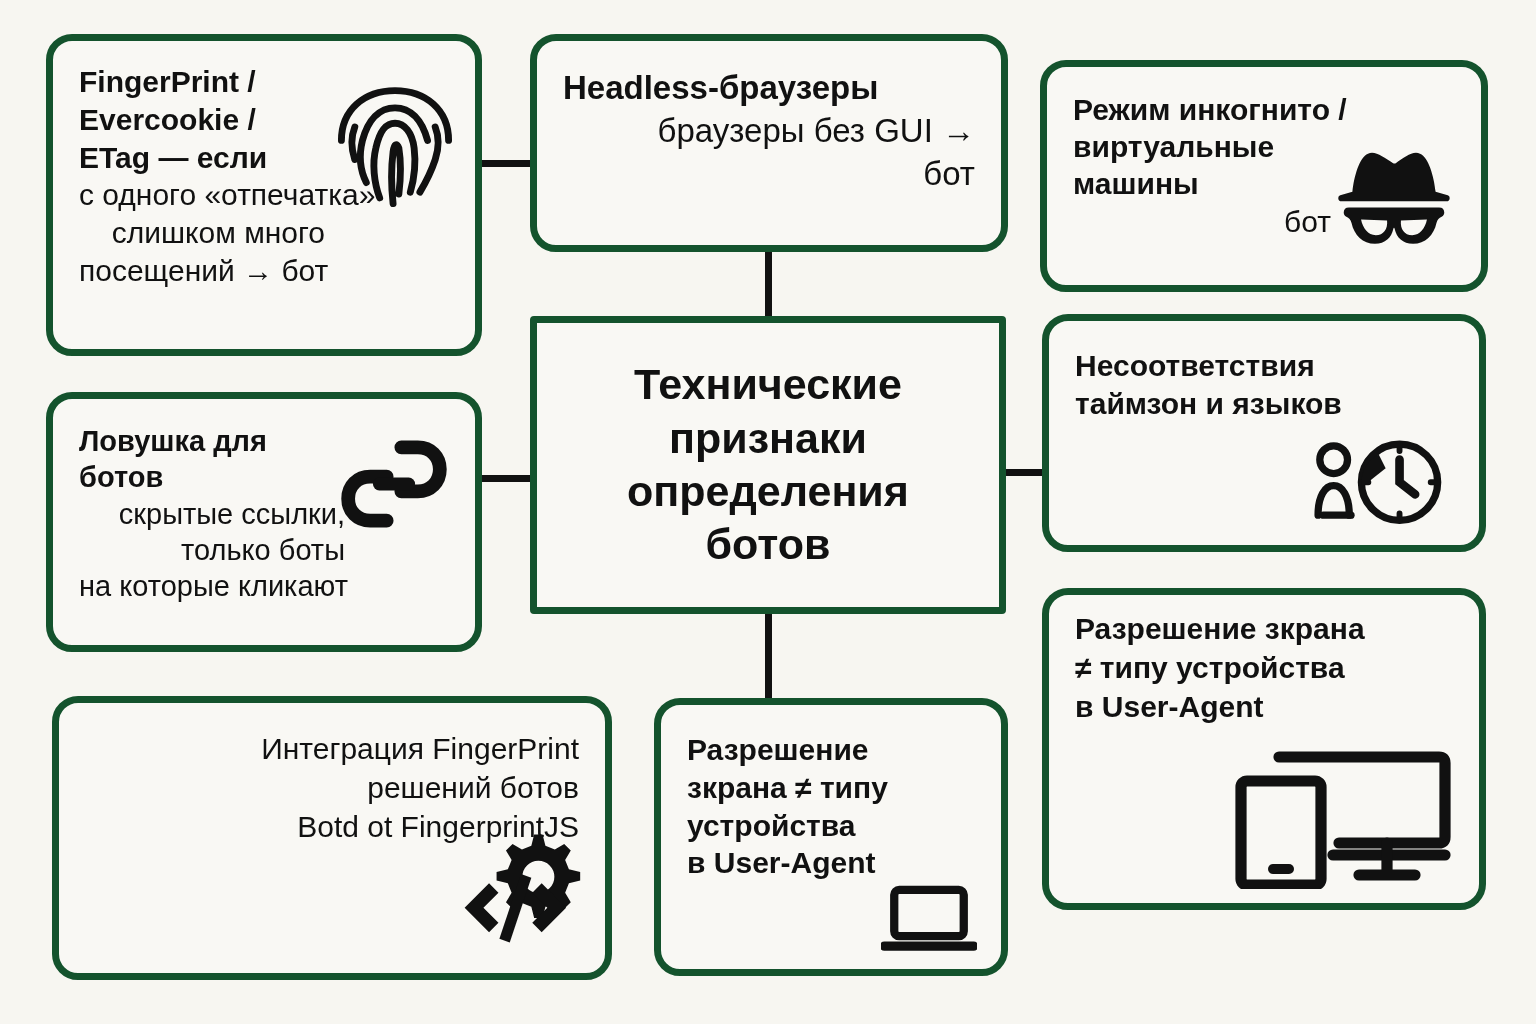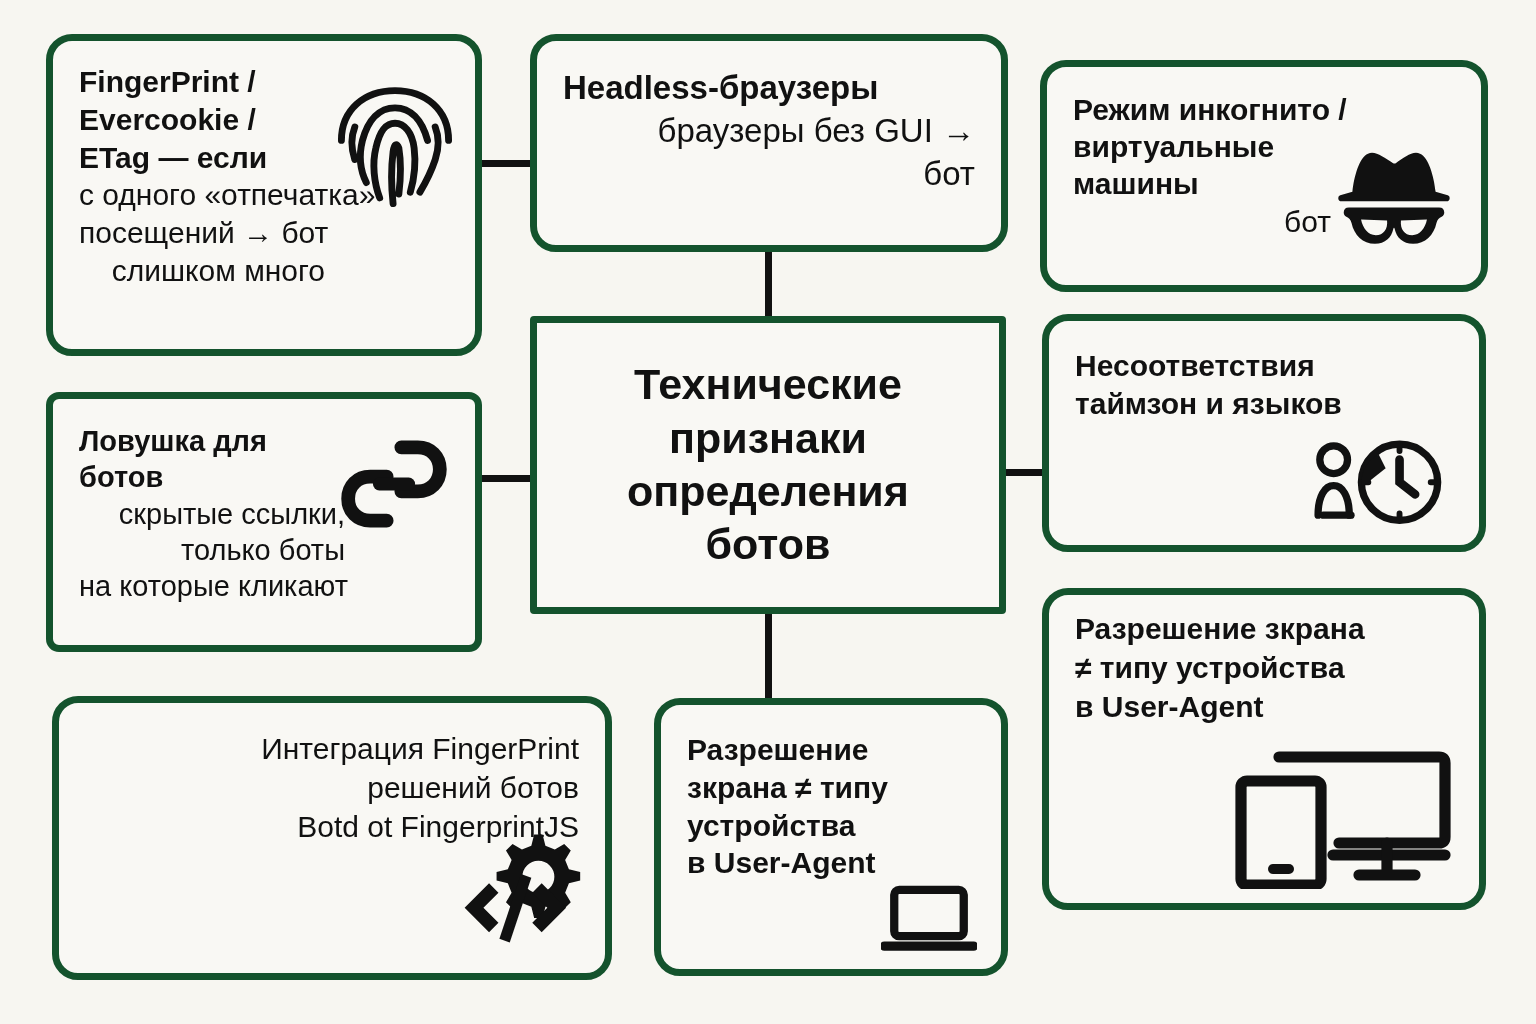--- a/index.html
+++ b/index.html
@@ -85,21 +85,21 @@
 
   
   #node-timezone { left: 1042px; top: 314px; width: 444px; height: 238px; }
   #node-timezone .node-text { font-size: 30px; line-height: 1.26; padding-top: 26px; }
 
   
   #node-resolution-right { left: 1042px; top: 588px; width: 444px; height: 322px; }
   #node-resolution-right .node-text { font-size: 30px; line-height: 1.3; padding-top: 14px; }
 
   
-  #node-honeypot { left: 46px; top: 392px; width: 436px; height: 260px; border-radius: 13px; }
+  #node-honeypot { left: 46px; top: 392px; width: 436px; height: 260px; }
   #node-honeypot .node-text { font-size: 29px; line-height: 1.25; padding-right: 130px; padding-top: 24px; }
   #node-honeypot .tail { padding-right: 0; }
 
   
   #node-libraries { left: 52px; top: 696px; width: 560px; height: 284px; }
   #node-libraries .node-text { font-size: 30px; line-height: 1.3; padding-top: 26px; }
 
   
   #node-resolution-center { left: 654px; top: 698px; width: 354px; height: 278px; }
   #node-resolution-center .node-text { font-size: 30px; line-height: 1.26; padding-top: 26px; }
@@ -153,22 +153,22 @@
         <path d="M17 52 C14 46 13 38 15 30 C18 19 24 13 32 13 C40 13 46 19 49 30"></path>
         <path d="M24 60 C21 52 20 42 22 34 C24 25 27 21 32 21 C37 21 41 26 42 34 C43 42 42 50 40 57"></path>
         <path d="M31 63 C30 54 30 44 31 36 C31.5 32 33 31 34 34 C35 40 35 50 34 58"></path>
       </svg>
     </div>
     <div class="node-text">
       <span class="ln b">FingerPrint /</span>
       <span class="ln b">Evercookie /</span>
       <span class="ln b">ETag — если</span>
       <span class="ln r tail">с одного «отпечатка»</span>
+      <span class="ln r tail">слишком много</span>
       <span class="ln r tail">посещений → бот</span>
-      <span class="ln r tail">слишком много</span>
     </div>
   </div>
 
   <div class="node" id="node-headless">
     <div class="node-text">
       <span class="ln b">Headless-браузеры</span>
       <span class="ln r">браузеры без GUI →</span>
       <span class="ln r">бот</span>
     </div>
   </div>

